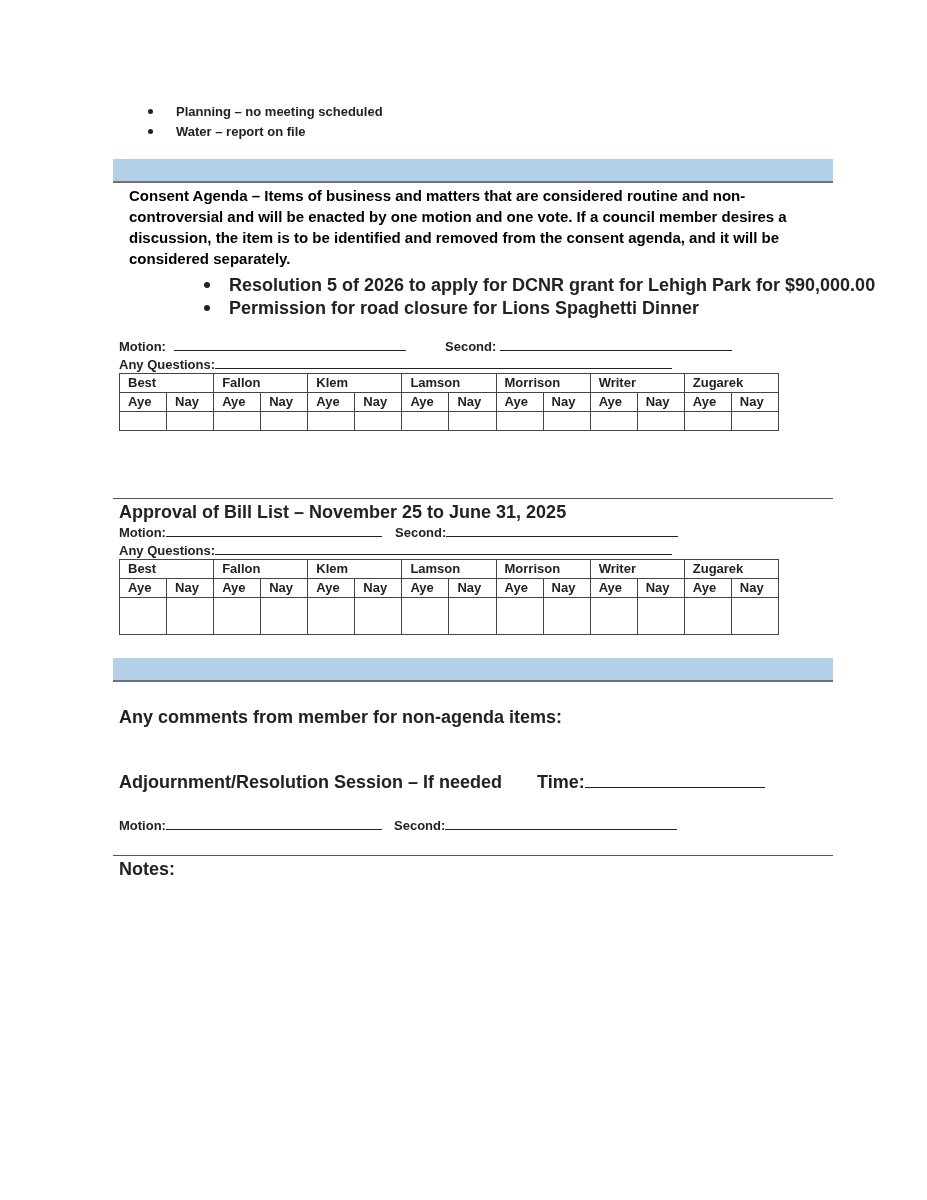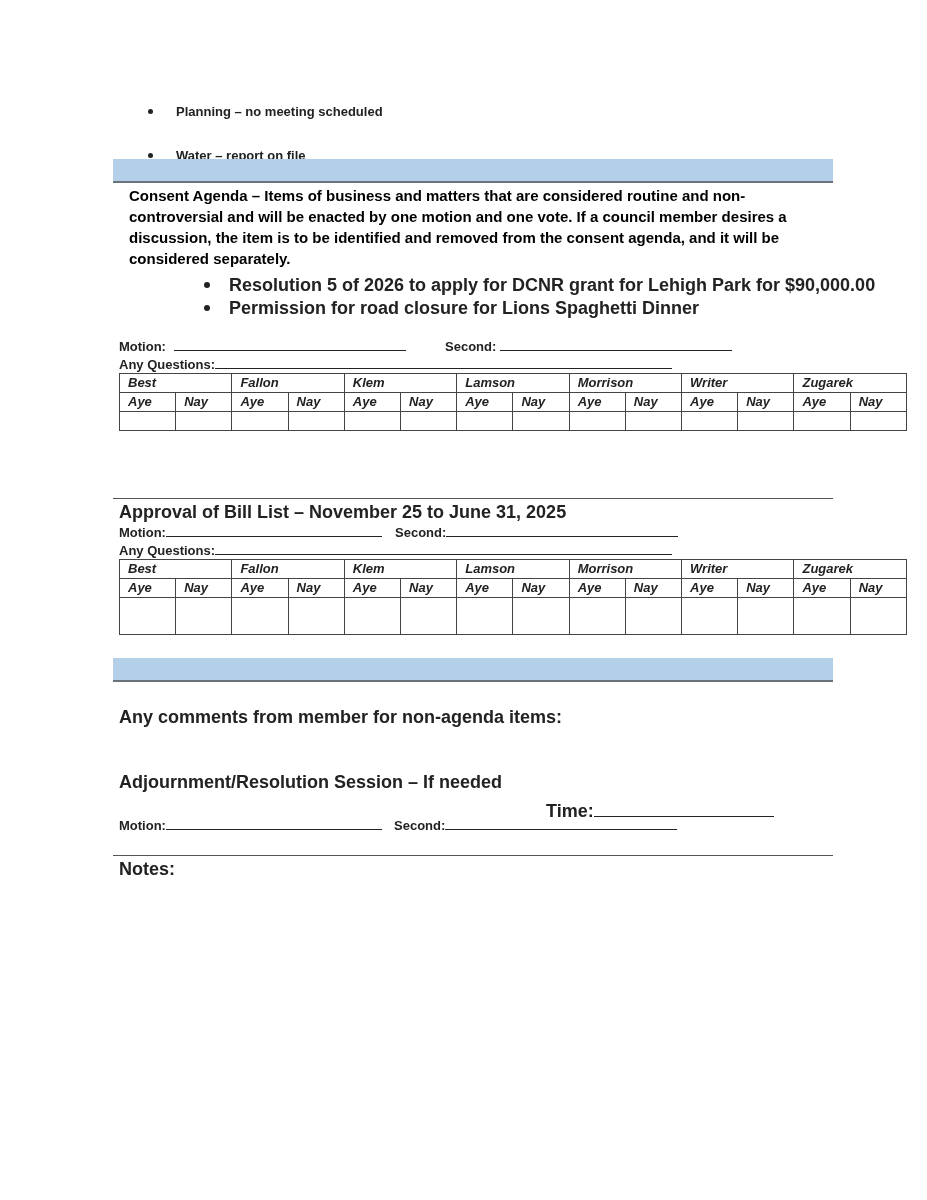--- a/index.html
+++ b/index.html
@@ -6,36 +6,36 @@
   body { width: 927px; height: 1200px; position: relative; overflow: hidden;
          font-family: "Liberation Sans", sans-serif; color: #1e1e1e; }
   .abs { position: absolute; }
   .txt { font-size: 13px; font-weight: bold; color: #222; white-space: nowrap; }
   .txt-lg { font-size: 18px; font-weight: bold; color: #222; }
   .bullet-dot { position: absolute; width: 5px; height: 5px; background: #222; border-radius: 50%; }
   .band { position: absolute; left: 113px; width: 720px; height: 22px; background: #b4d0e8;
           border-bottom: 2px solid #6a737b; }
   .rule { position: absolute; height: 1px; background: #555; }
   .underline { display: inline-block; border-bottom: 1px solid #222; height: 12px; vertical-align: baseline; }
-  table.vote { position: absolute; border-collapse: collapse; left: 119px; width: 788px; table-layout: fixed; font-style: italic; }
+  table.vote { position: absolute; border-collapse: collapse; left: 119px; width: 660px; table-layout: fixed; }
   table.vote td { border: 1px solid #444; padding: 0 0 0 8px; font-size: 13px; font-weight: bold;
                   color: #222; height: 18px; line-height: 18px; }
   table.vote td.name { text-align: left; }
   .para { position: absolute; left: 119px; width: 700px; font-size: 15px; font-weight: bold;
           color: #000000; line-height: 21px; }
 </style>
 </head>
 <body>
 
 <div class="abs" style="left:148px; top:102px;">
   <div class="abs" style="left:0; top:0; width:300px; height:19px;">
     <span class="bullet-dot" style="left:0; top:7px;"></span>
     <span class="abs txt" style="left:28px; top:2px;">Planning – no meeting scheduled</span>
   </div>
-  <div class="abs" style="left:0; top:20px; width:300px; height:19px;margin-top:24px;">
+  <div class="abs" style="left:0; top:20px; width:300px; height:19px;">
     <span class="bullet-dot" style="left:0; top:7px;"></span>
     <span class="abs txt" style="left:28px; top:2px;">Water –  report on file</span>
   </div>
 </div>
 
 <div class="band" style="top:159px;"></div>
 
 <div class="para" style="top:185px; left:129px; width:690px;">Consent Agenda – Items of business and matters that are considered routine and non-controversial and will be enacted by one motion and one vote.  If a council member desires a discussion, the item is to be identified and removed from the consent agenda, and it will be considered separately.</div>
 
 <div class="abs" style="left:204px; top:274px;">
@@ -164,21 +164,21 @@
         <td></td>
   </tr>
 </tbody>
   </table>
 
 <div class="band" style="top:658px;"></div>
 
 <div class="abs txt-lg" style="left:119px; top:707px; white-space:nowrap;">Any comments from member for non-agenda items:</div>
 
 <div class="abs txt-lg" style="left:119px; top:772px; white-space:nowrap;">Adjournment/Resolution Session – If needed</div>
-<div class="abs txt-lg" style="left:537px; top:801px; white-space:nowrap;margin-left:9px;">
+<div class="abs txt-lg" style="left:537px; top:772px; white-space:nowrap;">
   <span>Time:</span><span class="underline" style="width:180px; height:14px;"></span>
 </div>
 <div class="abs txt" style="left:119px; top:817px;">
   <span>Motion:</span><span class="underline" style="width:216px;"></span>
 </div>
 <div class="abs txt" style="left:394px; top:817px;">
   <span>Second:</span><span class="underline" style="width:232px;"></span>
 </div>
 
 <div class="rule" style="left:113px; top:855px; width:720px;"></div>

